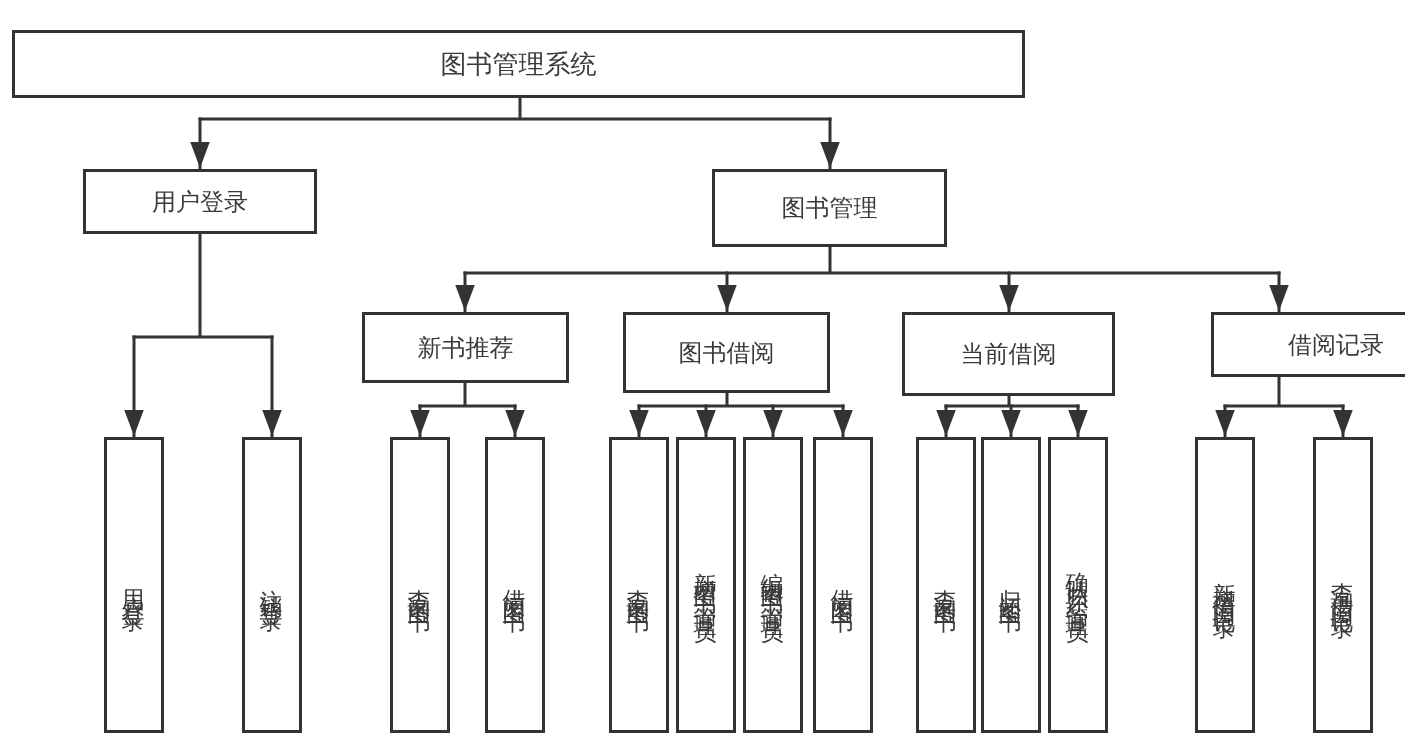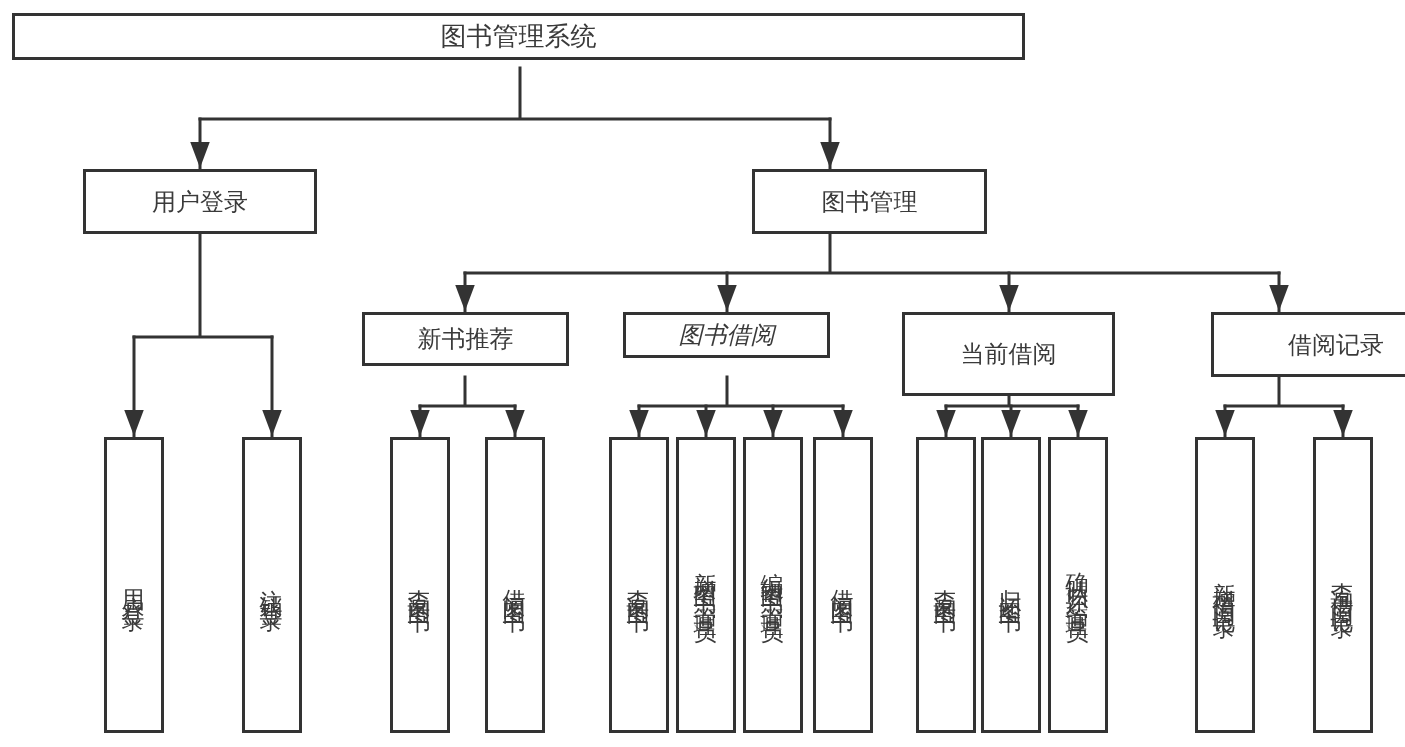--- a/index.html
+++ b/index.html
@@ -117,35 +117,35 @@
     <path class="wire" d="M1009,377 V406 M946,406 H1078"></path>
     <path class="wire" d="M946,406 V436" marker-end="url(#arrowhead)"></path>
     <path class="wire" d="M1011,406 V436" marker-end="url(#arrowhead)"></path>
     <path class="wire" d="M1078,406 V436" marker-end="url(#arrowhead)"></path>
 
     <path class="wire" d="M1279,377 V406 M1225,406 H1343"></path>
     <path class="wire" d="M1225,406 V436" marker-end="url(#arrowhead)"></path>
     <path class="wire" d="M1343,406 V436" marker-end="url(#arrowhead)"></path>
   </svg>
 
-  <div class="node root" style="left:12px; top:13px; width:1013px; height:47px;">
+  <div class="node root" style="left:12px; top:30px; width:1013px; height:68px;">
     <span>图书管理系统</span>
   </div>
 
   <div class="node" style="left:83px; top:169px; width:234px; height:65px;">
     <span>用户登录</span>
   </div>
-  <div class="node" style="left:752px; top:169px; width:235px; height:65px;">
+  <div class="node" style="left:712px; top:169px; width:235px; height:78px;">
     <span>图书管理</span>
   </div>
 
-  <div class="node" style="left:362px; top:312px; width:207px; height:54px;">
+  <div class="node" style="left:362px; top:312px; width:207px; height:71px;">
     <span>新书推荐</span>
   </div>
-  <div class="node" style="left:623px; top:312px; width:207px; height:46px;font-style:italic;">
+  <div class="node" style="left:623px; top:312px; width:207px; height:81px;">
     <span>图书借阅</span>
   </div>
   <div class="node" style="left:902px; top:312px; width:213px; height:84px;">
     <span>当前借阅</span>
   </div>
   <div class="node" style="left:1172px; top:312px; width:250px; height:65px;margin-left:39px;">
     <span>借阅记录</span>
   </div>
 
   <div class="leaf" style="left:104px;">

